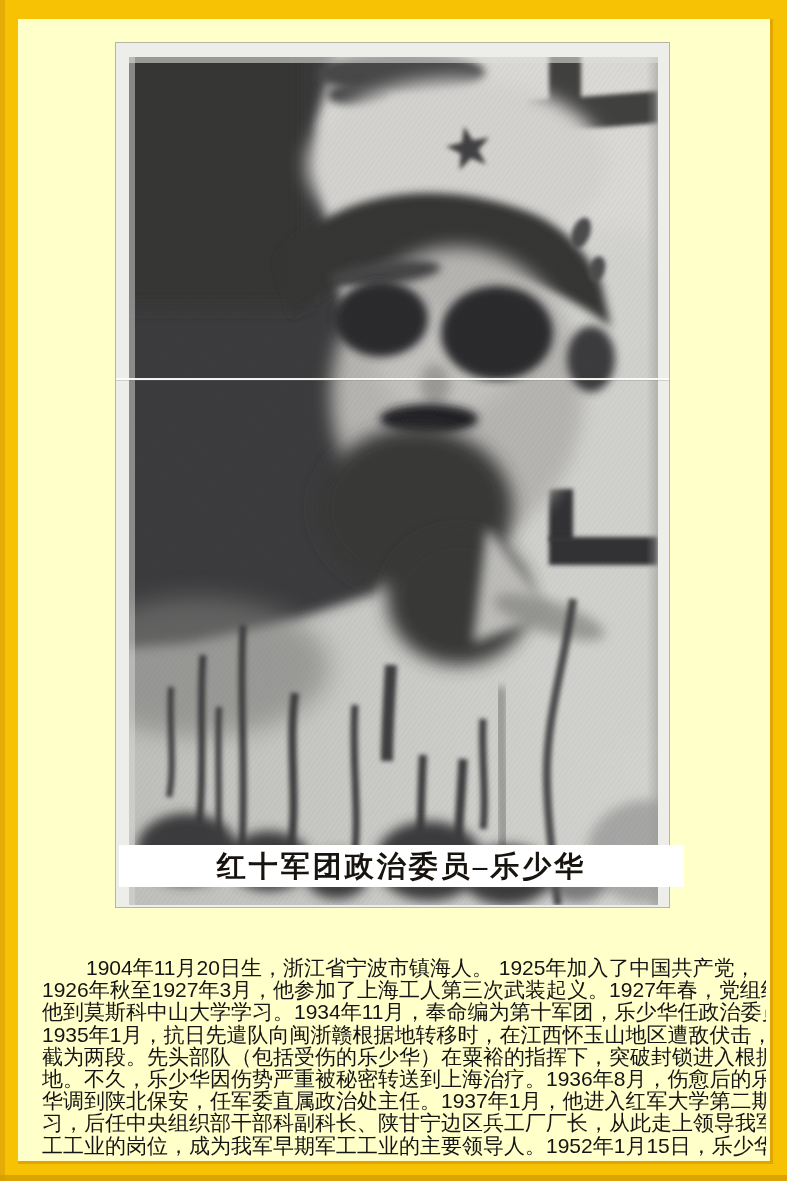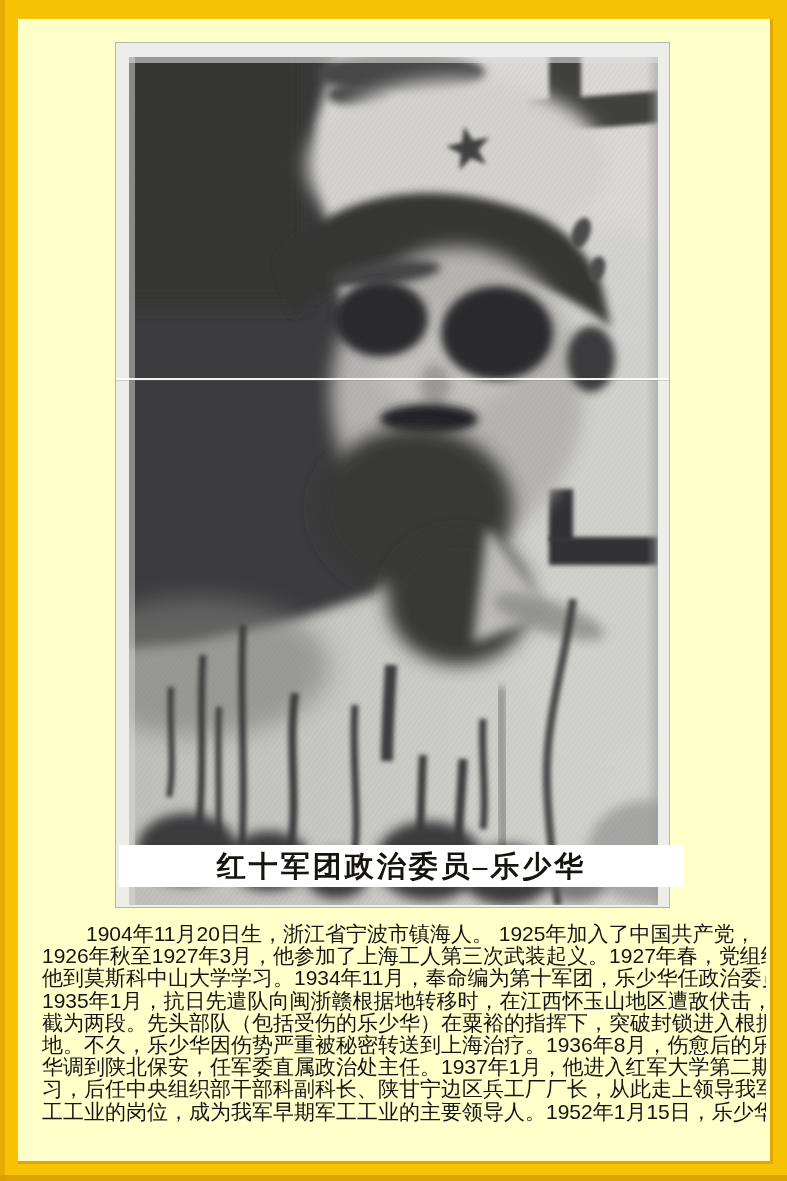--- a/index.html
+++ b/index.html
@@ -31,21 +31,21 @@
     position:absolute;left:3px;bottom:20px;width:565px;height:42px;
     background:#FFFFFF;z-index:4;
     display:flex;align-items:flex-end;justify-content:center;
   }
   .caption-text{
     font-family:"Liberation Serif","DejaVu Serif",serif;
     font-weight:700;font-size:29px;letter-spacing:3px;color:#17130F;
     white-space:nowrap;
   }
   .bio{
-    position:absolute;left:24px;top:904px;width:724px;
+    position:absolute;left:24px;top:938px;width:724px;
     font-size:21px;line-height:22.2px;font-weight:500;color:#141414;
     letter-spacing:0;
   }
   .bio-line{white-space:nowrap;overflow:hidden;}
   .bio-line.indent{text-indent:44px;}
 </style>
 </head>
 <body>
 
 <div class="page">

